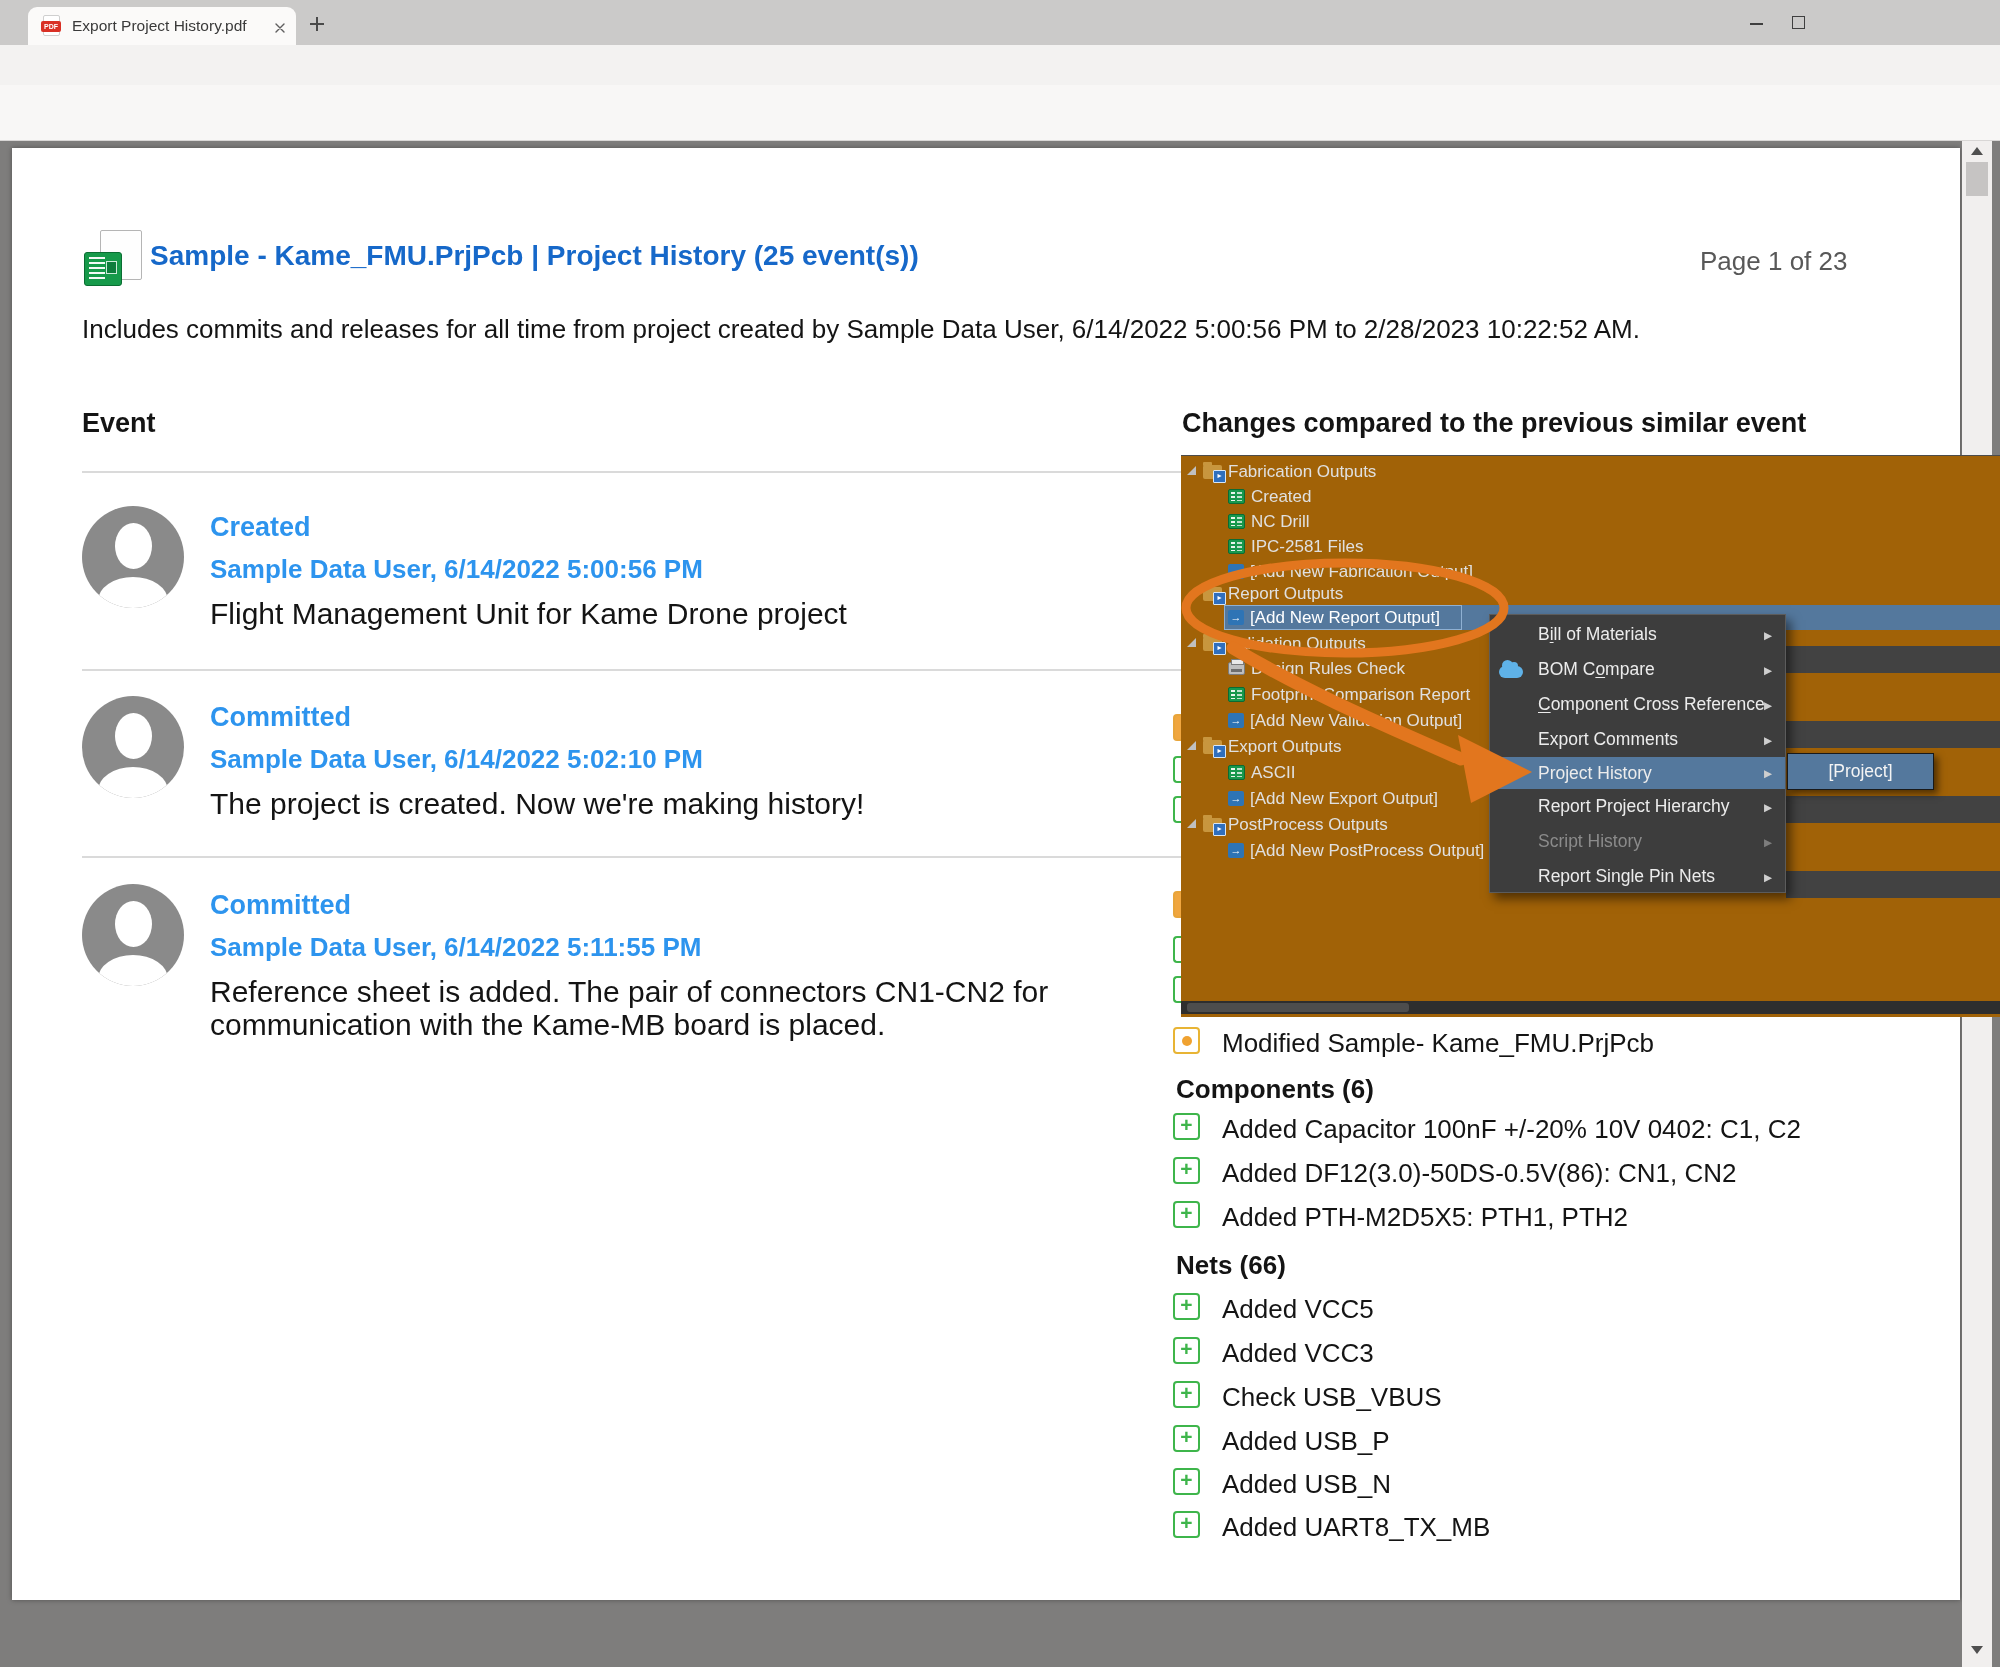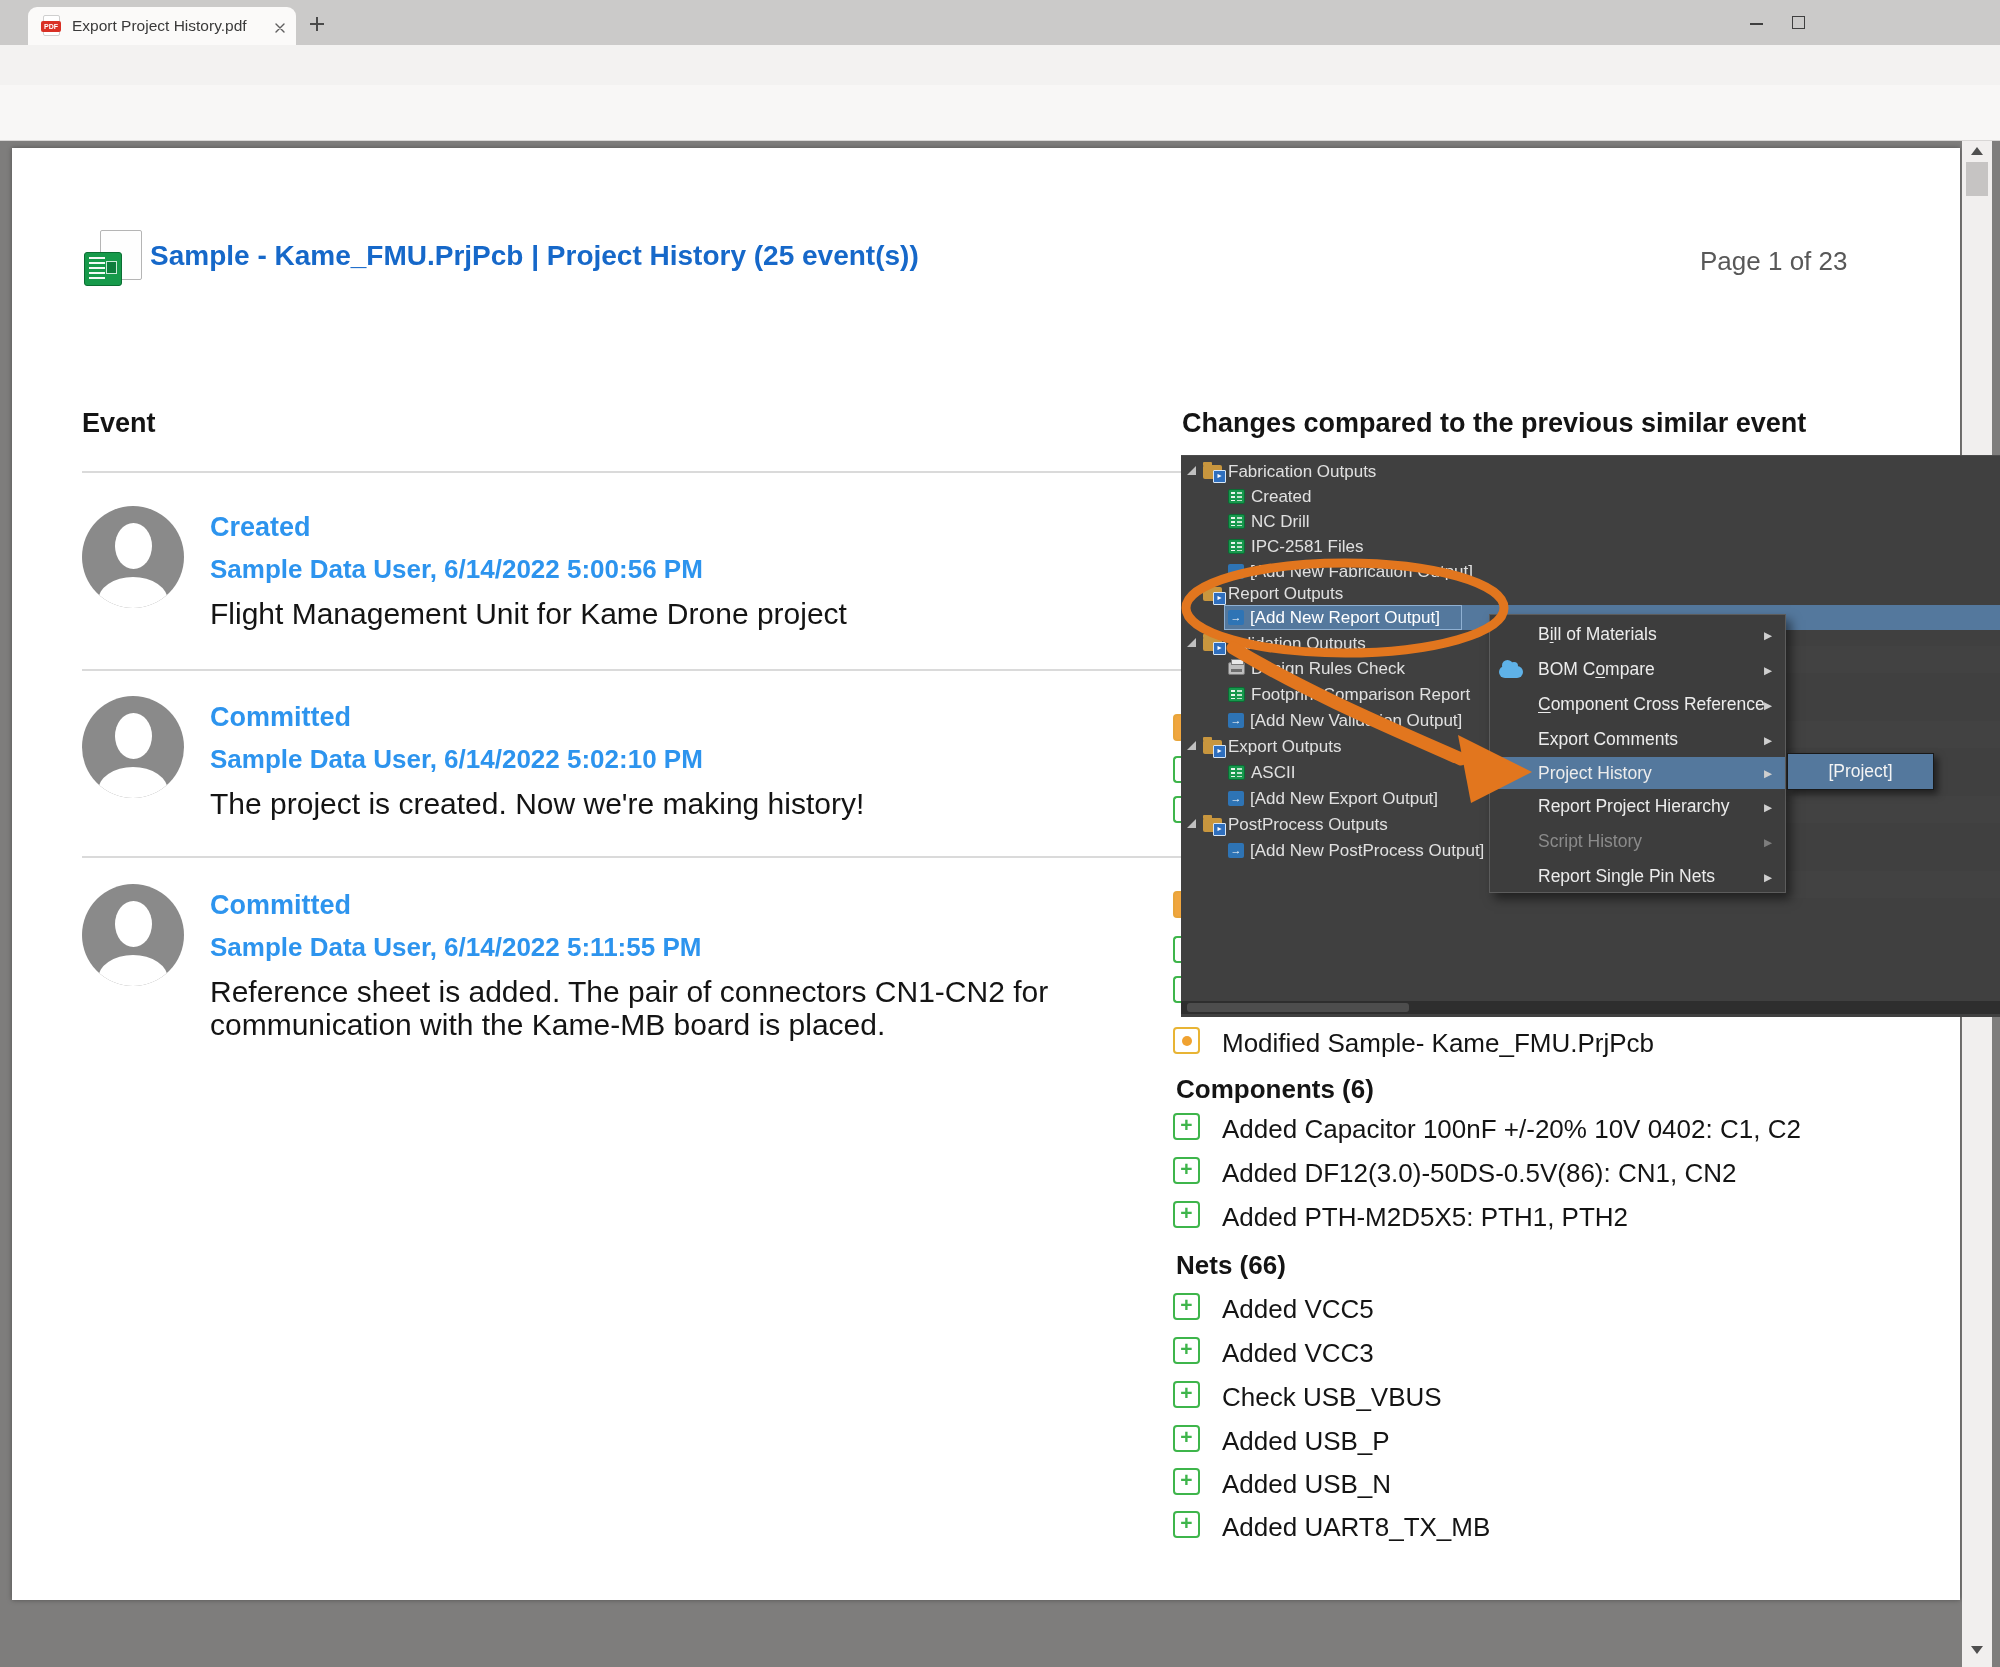--- a/index.html
+++ b/index.html
@@ -81,21 +81,21 @@
   .chg.mod::after{content:"";position:absolute;left:50%;top:50%;width:10px;height:10px;margin:-5px 0 0 -5px;border-radius:50%;background:#f0a230;}
   .chg.add{border:2.5px solid #3eb54b;color:#3eb54b;font-size:21px;font-weight:bold;line-height:20px;text-align:center;}
   .chg.add::after{content:"+";}
   .chg-text{position:absolute;left:1222px;font-size:26px;color:#141414;white-space:nowrap;}
   .chg-head{position:absolute;left:1176px;font-size:26px;font-weight:bold;color:#141414;white-space:nowrap;}
   .peek{position:absolute;left:1173px;width:9px;height:27px;background:#fff;border:2.5px solid;border-right:none;border-radius:4px 0 0 4px;z-index:20;}
   .peek.mod{border-color:#e8a53a;background:#f0a63f;}
   .peek.add{border-color:#3eb54b;}
 
   
-  .overlay{position:absolute;left:1181px;top:455px;width:819px;height:562px;background:#404040;border-top:1px solid #4c4c4c;z-index:30;overflow:hidden;}
+  .overlay{position:absolute;left:1181px;top:455px;width:819px;height:562px;background:#a16207;border-top:1px solid #4c4c4c;z-index:30;overflow:hidden;}
   .stripe{position:absolute;left:605px;right:0;height:27px;background:#424242;z-index:1;}
   .bluebar{position:absolute;left:43px;right:0;top:149px;height:25px;background:#54789d;z-index:2;}
   .selbox{position:absolute;left:43px;top:149px;width:238px;height:25px;border:1px solid #8fb0d2;z-index:3;}
   .trow{position:absolute;left:0;width:460px;height:25px;display:flex;align-items:center;font-size:17px;color:#e0e0e0;white-space:nowrap;z-index:4;}
   .trow.sel{color:#fff;}
   .exp{flex:none;width:0;height:0;border-left:9px solid transparent;border-bottom:9px solid #c0c0c0;margin:0 7px 2px 6px;}
   .ind{flex:none;width:47px;}
   .i-folder{position:relative;flex:none;width:19px;height:14px;background:#c8963e;border-radius:2px;margin-right:6px;}
   .i-folder::before{content:"";position:absolute;top:-3px;left:0;width:9px;height:4px;background:#c8963e;border-radius:1px;}
   .i-folder::after{content:"\25B8";position:absolute;right:-4px;bottom:-4px;width:11px;height:11px;background:#2f6fbe;border:1px solid #d8e6f5;border-radius:1px;color:#fff;font-size:8px;line-height:10px;text-align:center;}
@@ -282,20 +282,21 @@
   <div class="sb-up"></div>
   <div class="sb-thumb"></div>
   <div class="sb-dn"></div>
 
   <div class="prj">
       <div class="doc"></div>
       <div class="board"></div>
     </div>
   <div class="doc-title">Sample - Kame_FMU.PrjPcb | Project History (25 event(s))</div>
   <div class="page-ind">Page 1 of 23</div>
+  <div class="intro">Includes commits and releases for all time from project created by Sample Data User, 6/14/2022 5:00:56 PM to 2/28/2023 10:22:52 AM.</div>
 
   <div class="colhead" style="left:82px">Event</div>
   <div class="colhead" style="left:1182px">Changes compared to the previous similar event</div>
 
   <div class="divider" style="left:82px;top:471px;width:1823px"></div>
   <div class="divider" style="left:82px;top:669px;width:1099px"></div>
   <div class="divider" style="left:82px;top:856px;width:1099px"></div>
 
   <div>
     <div class="avatar-lg" style="top:506px"></div>

